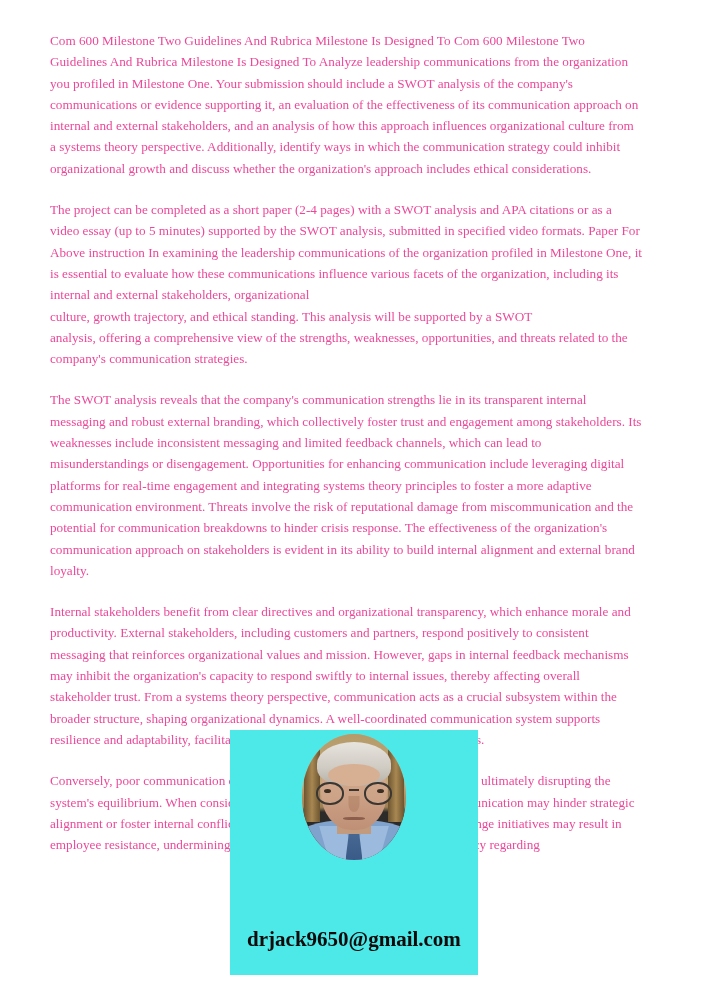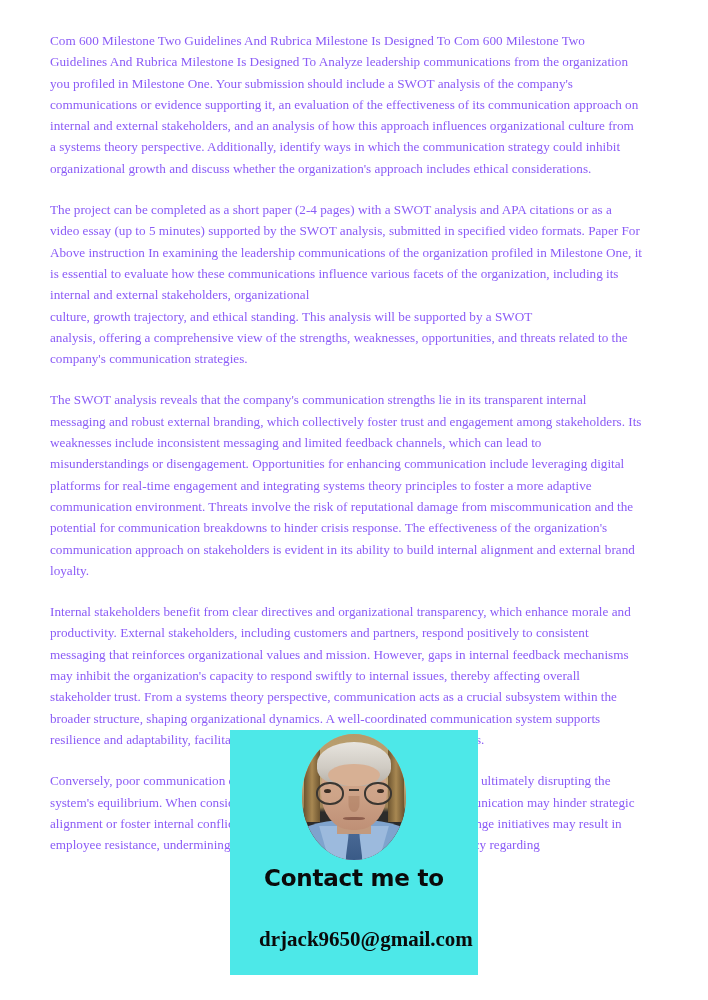--- a/index.html
+++ b/index.html
@@ -28,21 +28,21 @@
     left: 50px;
     top: 30px;
     width: 592px;
   }
 
   .para {
     margin: 0 0 20px 0;
     font-family: "Liberation Serif", "DejaVu Serif", serif;
     font-size: 13.2px;
     line-height: 21.3px;
-    color: #8b5cf6;
+    color: #ec4899;
     text-align: left;
     white-space: pre-line;
   }
 
   
   #watermark {
     position: absolute;
     left: 230px;
     top: 730px;
     width: 248px;
@@ -225,21 +225,20 @@
     position: absolute;
     left: 0;
     top: 196px;
     width: 248px;
     text-align: center;
     font-family: "Liberation Serif", "DejaVu Serif", serif;
     font-weight: bold;
     font-size: 21px;
     line-height: 26px;
     color: #0a0a0a;
-    margin-left: 12px;
   }
 </style>
 </head>
 <body>
 
 <div id="page">
 
   <div id="doc-body">
     <p class="para">Com 600 Milestone Two Guidelines And Rubrica Milestone Is Designed To Com 600 Milestone Two Guidelines And Rubrica Milestone Is Designed To Analyze leadership communications from the organization you profiled in Milestone One. Your submission should include a SWOT analysis of the company's communications or evidence supporting it, an evaluation of the effectiveness of its communication approach on internal and external stakeholders, and an analysis of how this approach influences organizational culture from a systems theory perspective. Additionally, identify ways in which the communication strategy could inhibit organizational growth and discuss whether the organization's approach includes ethical considerations.</p>
     <p class="para">The project can be completed as a short paper (2-4 pages) with a SWOT analysis and APA citations or as a video essay (up to 5 minutes) supported by the SWOT analysis, submitted in specified video formats. Paper For Above instruction In examining the leadership communications of the organization profiled in Milestone One, it is essential to evaluate how these communications influence various facets of the organization, including its internal and external stakeholders, organizational
@@ -266,18 +265,17 @@
       <div class="ph-fore"></div>
       <div class="ph-glass-l"></div>
       <div class="ph-glass-r"></div>
       <div class="ph-bridge"></div>
       <div class="ph-eye-l"></div>
       <div class="ph-eye-r"></div>
       <div class="ph-nose"></div>
       <div class="ph-mouth"></div>
     </div>
 
-    <div id="wm-line1">Contact me to</div>
     <div id="wm-email">drjack9650@gmail.com</div>
 
   </div>
 
 </div>
 
 </body></html>

